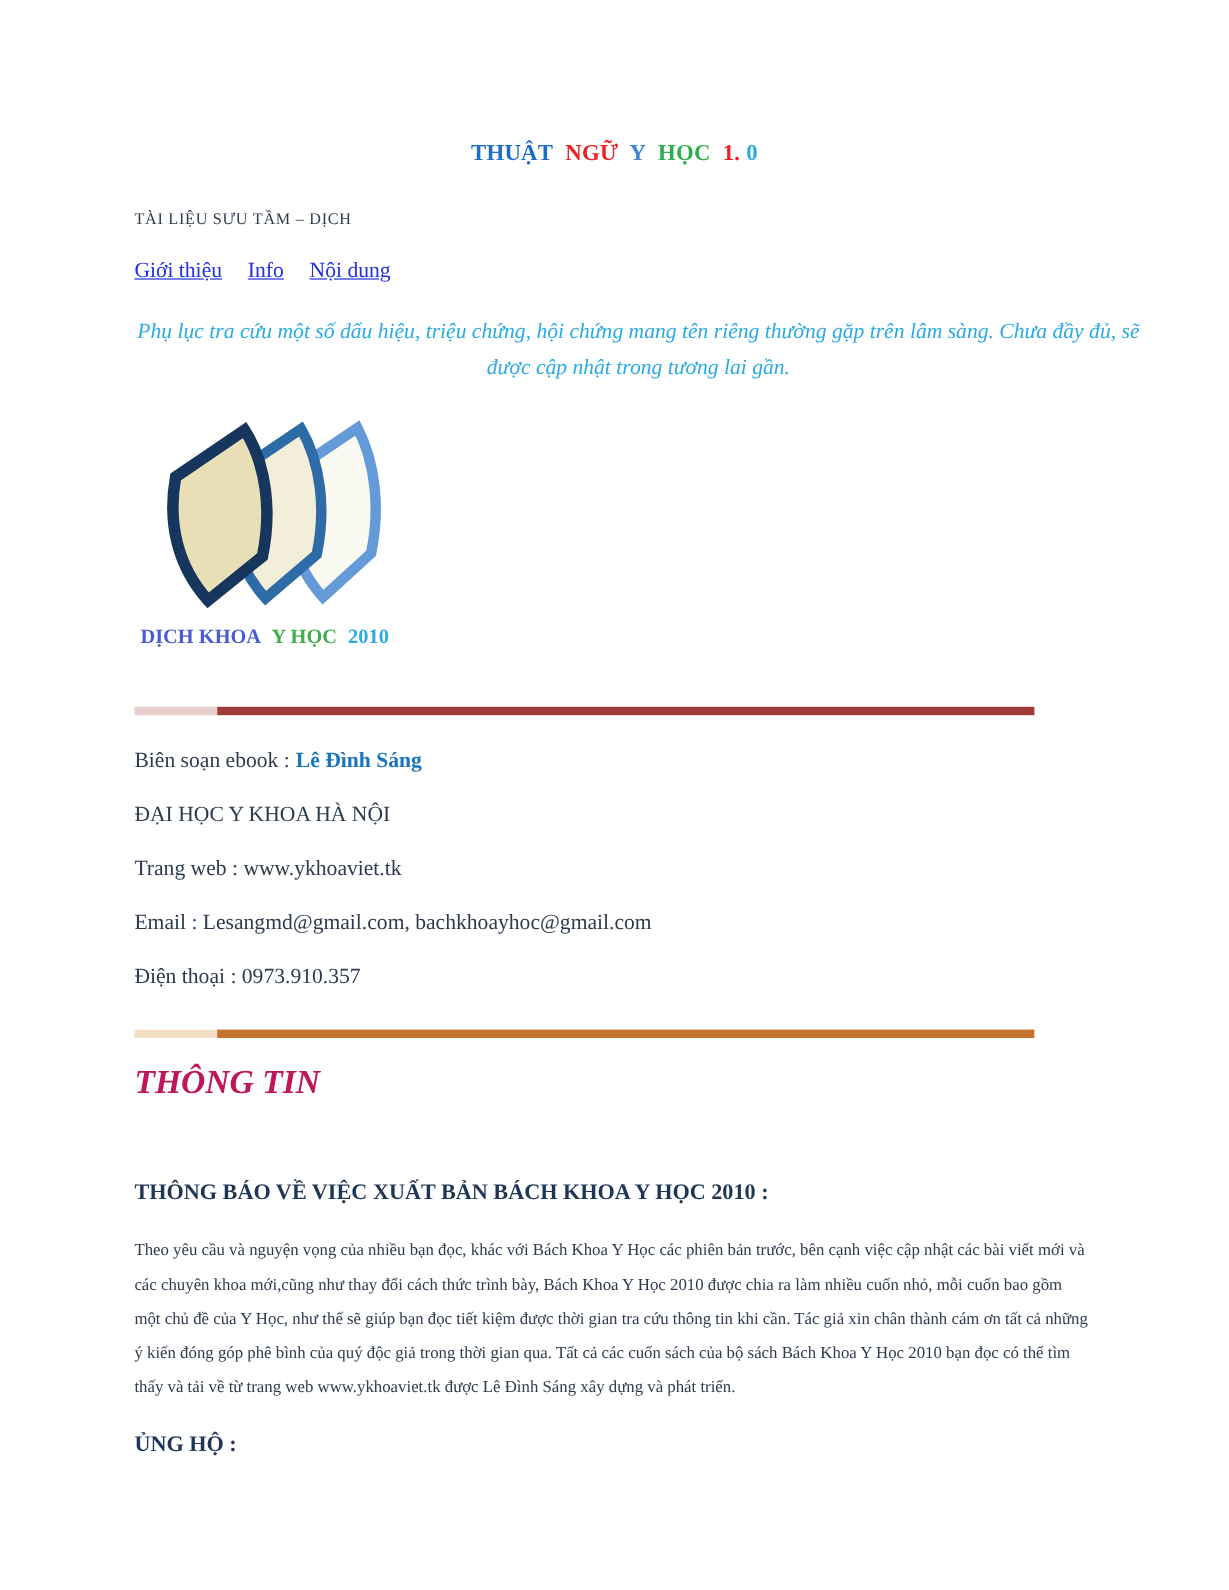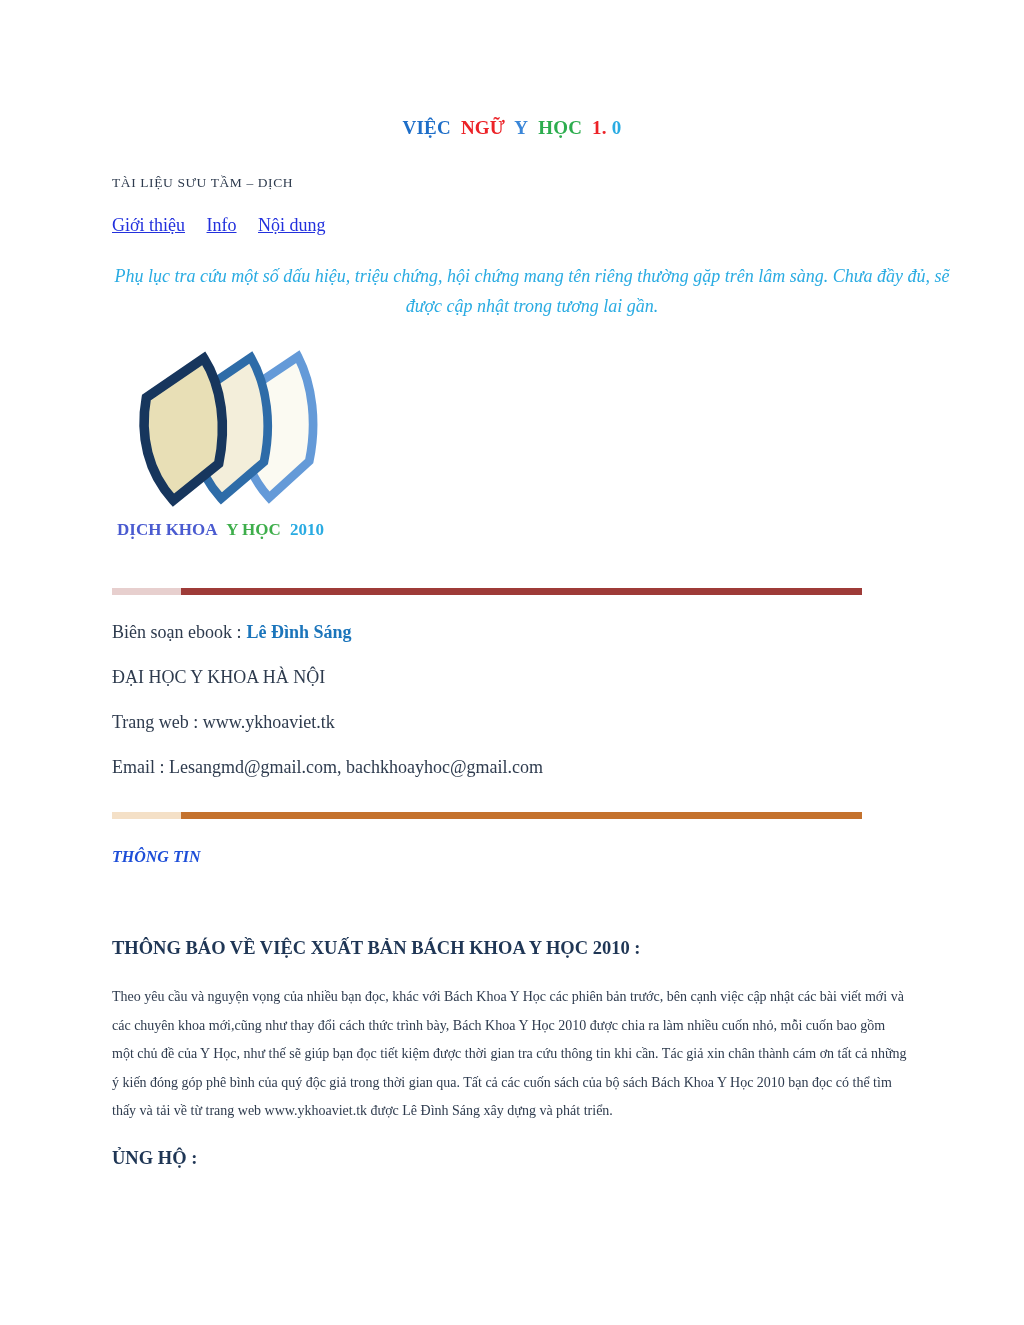--- a/index.html
+++ b/index.html
@@ -55,22 +55,22 @@
   .divider-orange { margin-top:34px; }
   .divider-orange .seg-a { background:#F4E0C7; }
   .divider-orange .seg-b { background:#C4722E; }
 
   .contact p { font-size:18px; line-height:21px; margin-top:24px; color:#2E3B4E; }
   .contact p:first-child { margin-top:27px; }
   .editor-label { margin-right:5px; }
   .editor-name { color:#1B75BB; font-weight:bold; }
 
   .info-heading {
-    margin-top:23px; font-size:16px; line-height:30px;
-    font-weight:bold; font-style:italic; color:#1d4ed8;
+    margin-top:23px; font-size:28px; line-height:30px;
+    font-weight:bold; font-style:italic; color:#be185d;
   }
 
   .announce-heading {
     margin-top:65px; font-size:18.5px; line-height:22px;
     font-weight:bold; color:#1F3655;
   }
 
   .announce-body {
     margin-top:24px; width:795px; font-size:14px; line-height:28.5px; color:#2E3B4E;
   }
@@ -79,21 +79,21 @@
     margin-top:21px; font-size:18.5px; line-height:22px;
     font-weight:bold; color:#1F3655;
   }
 </style>
 </head>
 <body>
 
 <div class="page">
 
   <h1 class="doc-title">
-    <span class="t-blue">VIỆC</span>
+    <span class="t-blue">THUẬT</span>
     <span class="t-red">NGỮ</span>
     <span class="t-midblue">Y</span>
     <span class="t-green">HỌC</span>
     <span class="t-red no-gap">1.</span>
     <span class="t-cyan no-gap">0</span>
   </h1>
 
   <div class="content">
 
     <div class="subtitle">TÀI LIỆU SƯU TẦM – DỊCH</div>
@@ -125,20 +125,21 @@
     <div class="divider divider-red">
       <div class="seg-a"></div>
       <div class="seg-b"></div>
     </div>
 
     <div class="contact">
       <p><span class="editor-label">Biên soạn ebook :</span><span class="editor-name">Lê Đình Sáng</span></p>
       <p>ĐẠI HỌC Y KHOA HÀ NỘI</p>
       <p>Trang web : www.ykhoaviet.tk</p>
       <p>Email : Lesangmd@gmail.com, bachkhoayhoc@gmail.com</p>
+      <p>Điện thoại : 0973.910.357</p>
     </div>
 
     <div class="divider divider-orange">
       <div class="seg-a"></div>
       <div class="seg-b"></div>
     </div>
 
     <h2 class="info-heading">THÔNG TIN</h2>
 
     <h3 class="announce-heading">THÔNG BÁO VỀ VIỆC XUẤT BẢN BÁCH KHOA Y HỌC 2010 :</h3>

